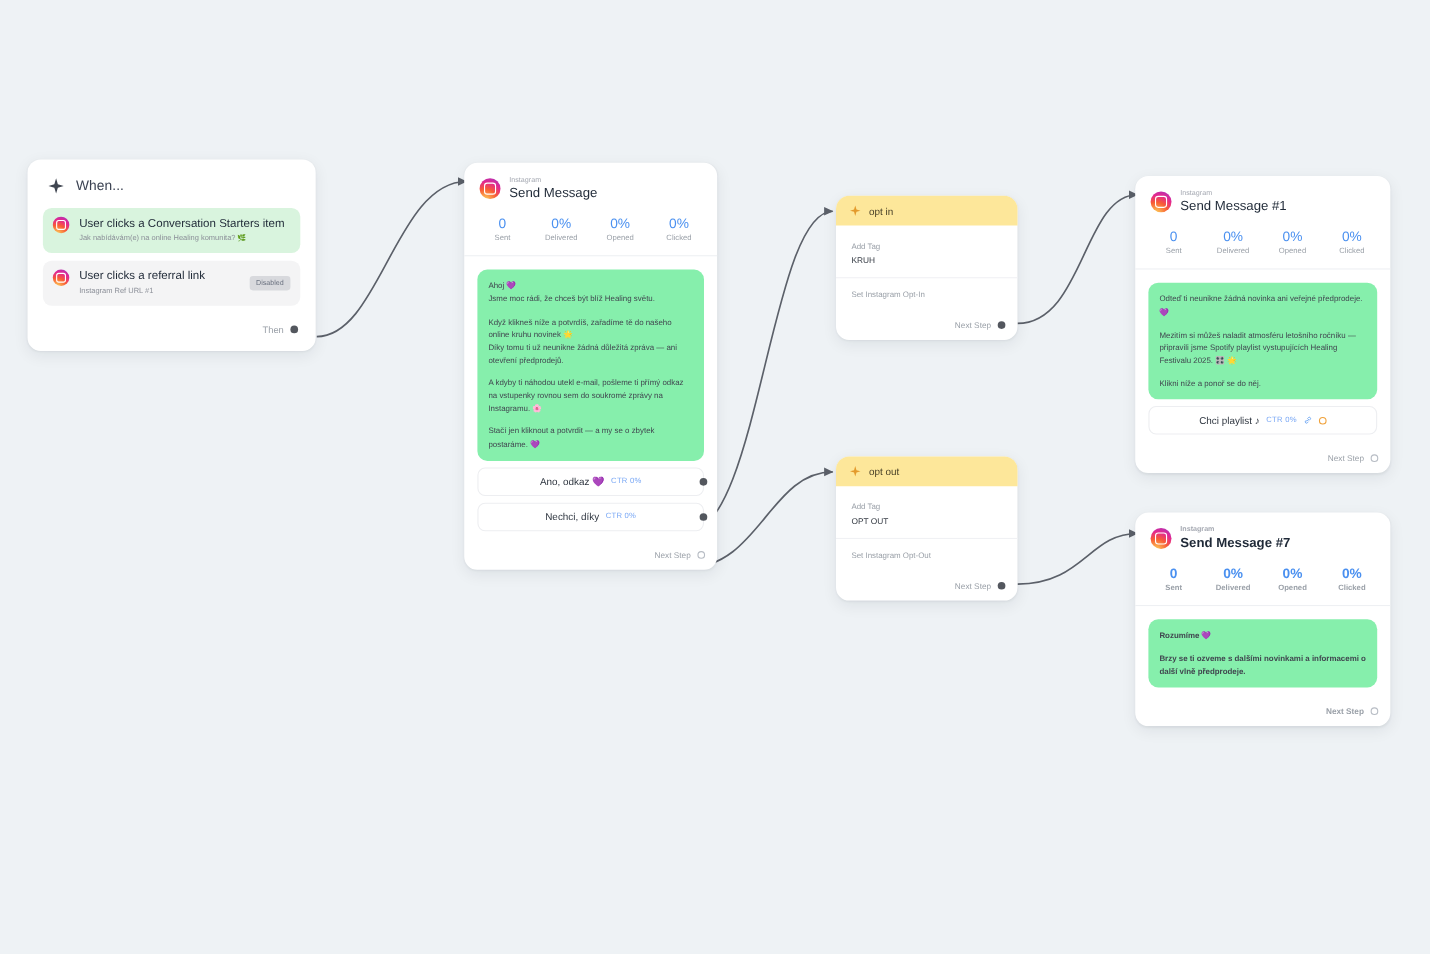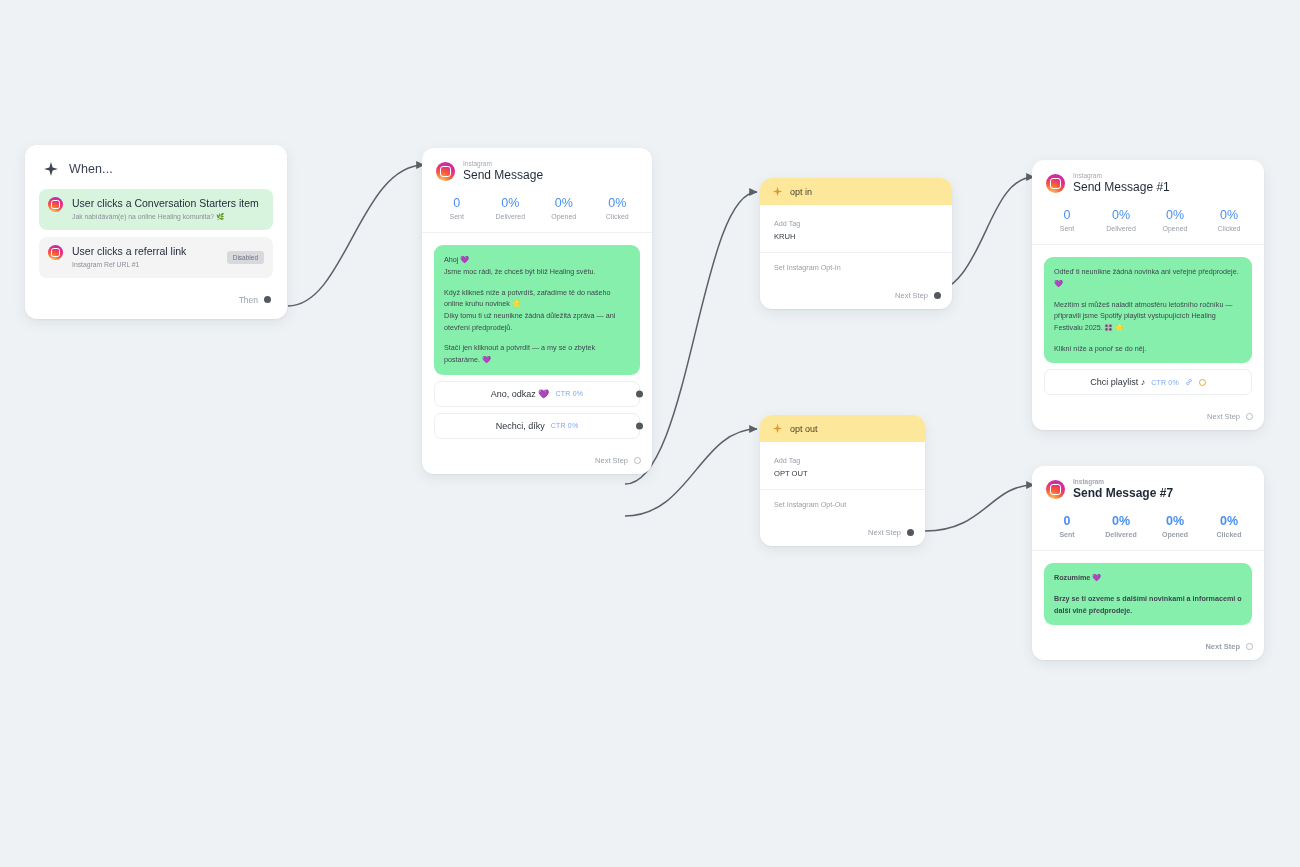--- a/index.html
+++ b/index.html
@@ -162,20 +162,21 @@
         <div class="k">Clicked</div>
       </div>
     </div>
 
     <div class="msg-body">
       <div class="bubble">
         <p style="white-space: pre-line;">Ahoj 💜
 Jsme moc rádi, že chceš být blíž Healing světu.</p>
         <p style="white-space: pre-line;">Když klikneš níže a potvrdíš, zařadíme tě do našeho online kruhu novinek 🌟
 Díky tomu ti už neunikne žádná důležitá zpráva — ani otevření předprodejů.</p>
+        <p>A kdyby ti náhodou utekl e-mail, pošleme ti přímý odkaz na vstupenky rovnou sem do soukromé zprávy na Instagramu. 🌸</p>
         <p>Stačí jen kliknout a potvrdit — a my se o zbytek postaráme. 💜</p>
       </div>
 
       <div class="qr">
         <span class="qr-label">Ano, odkaz 💜</span>
         <span class="ctr">CTR 0%</span>
         <span class="port-out"></span>
       </div>
 
       <div class="qr">
@@ -184,21 +185,21 @@
         <span class="port-out"></span>
       </div>
     </div>
 
     <div class="nextstep">
       <span class="lbl">Next Step</span>
       <span class="ring"></span>
     </div>
   </div>
 
-  <div class="node" id="n-optin" style="left:760px; top:178px; width:192px;">
+  <div class="node" id="n-optin" style="left:760px; top:178px; width:165px;">
     <div class="act-head">
       <svg class="bolt" style="width:11px;height:11px" viewBox="0 0 24 24">
         <path d="M12 1.6 L14.4 9.6 L22.4 12 L14.4 14.4 L12 22.4 L9.6 14.4 L1.6 12 L9.6 9.6 Z" fill="#e39a2c"></path>
       </svg>
       <span class="t">opt in</span>
     </div>
     <div class="act-body">
       <div class="act-item">
         <div class="act-k">Add Tag</div>
         <div class="act-v">KRUH</div>

